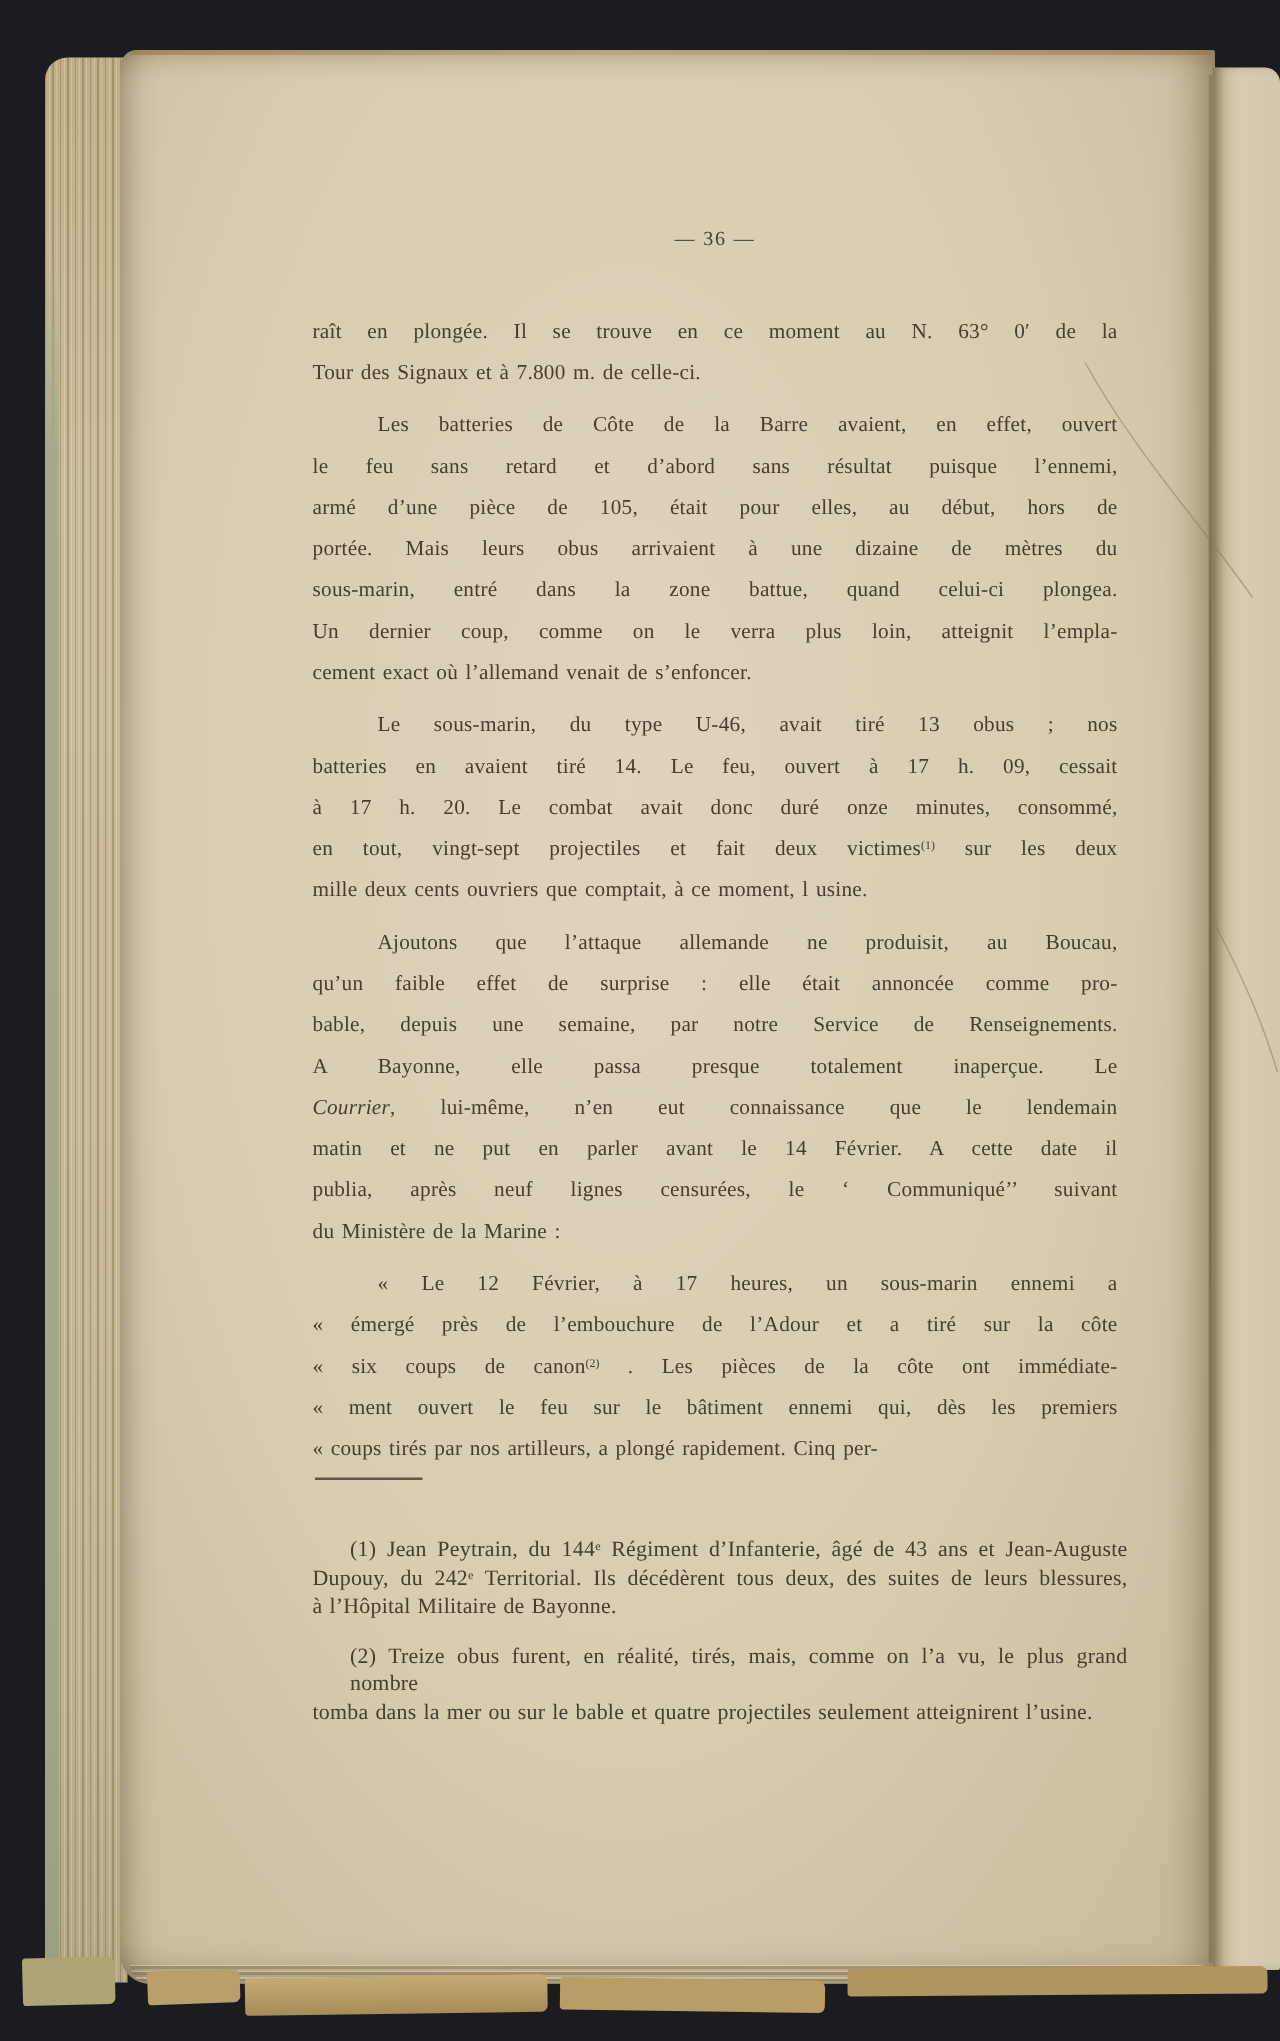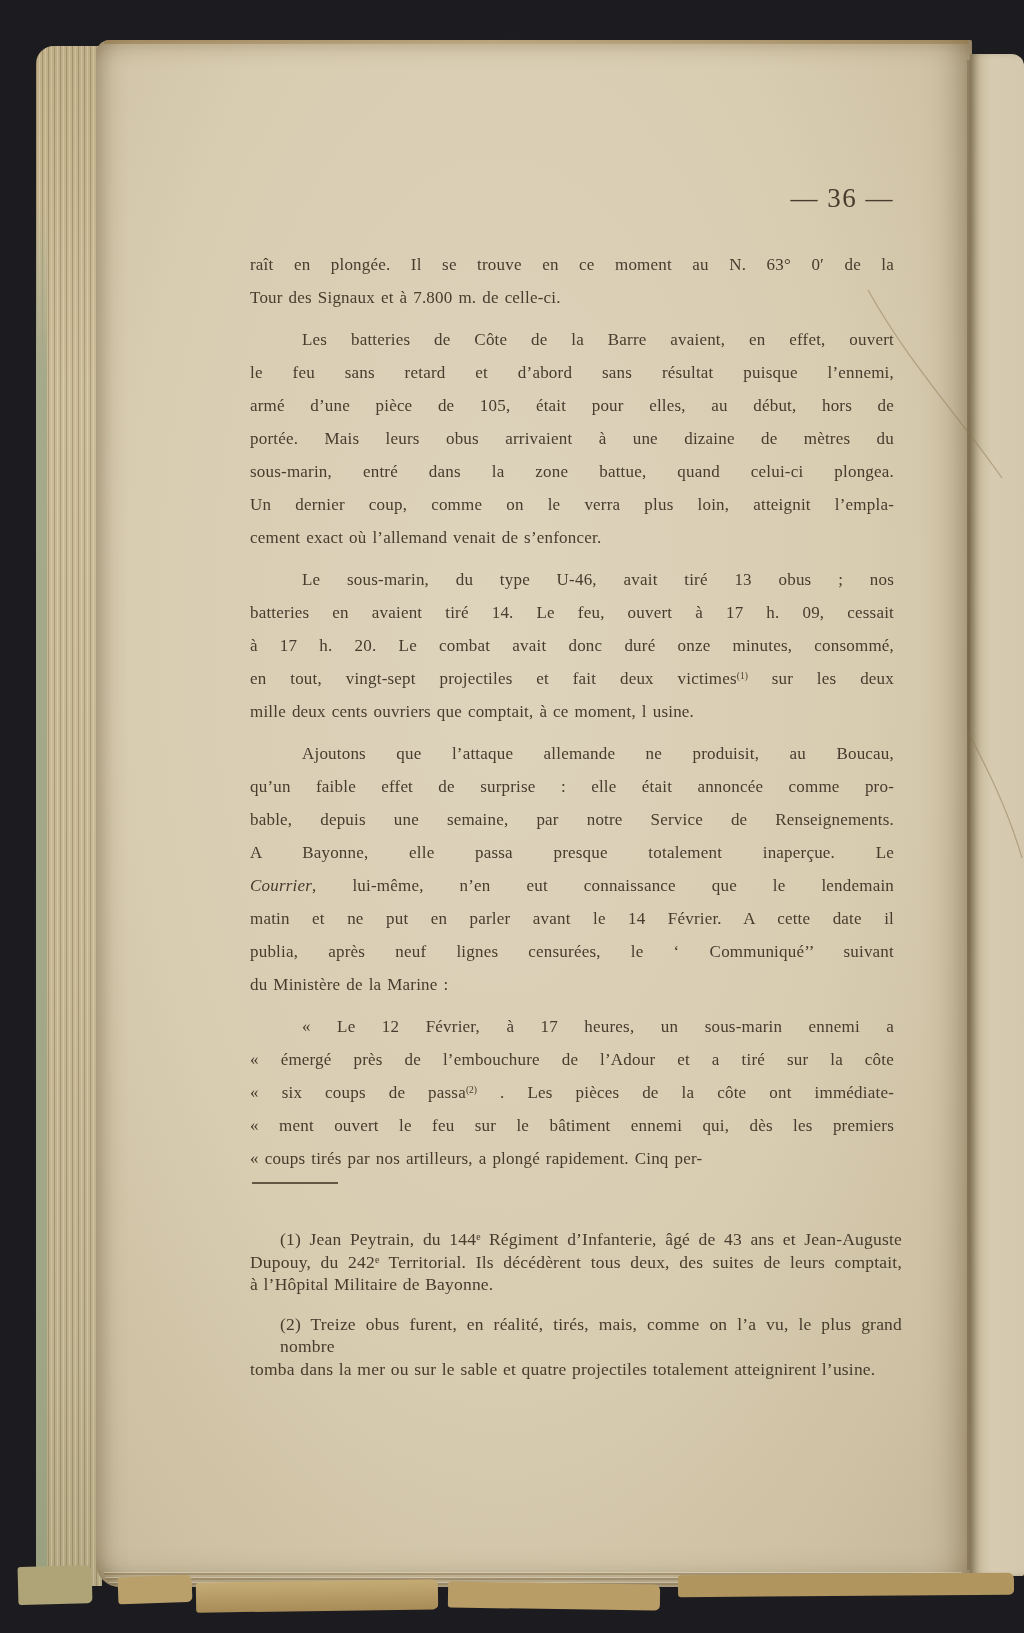--- a/index.html
+++ b/index.html
@@ -83,21 +83,21 @@
   .torn.t3{left:196px;top:1581px;width:242px;height:30px;background:linear-gradient(180deg,#c4ab74,#a88c58);transform:rotate(-.8deg);}
   .torn.t4{left:448px;top:1583px;width:212px;height:26px;background:var(--torn_paper);transform:rotate(.8deg);}
   .torn.t5{left:678px;top:1574px;width:336px;height:22px;background:#b0955f;transform:rotate(-.4deg);}
 
   
   .cracks{position:absolute;left:850px;top:250px;width:174px;height:660px;pointer-events:none;}
 
   
   .page-number{
     position:absolute;left:250px;top:183px;width:644px;
-    text-align:right;font-size:27px;letter-spacing:1.5px;color:var(--ink);
+    text-align:center;font-size:16px;letter-spacing:1.5px;color:var(--ink);
   }
   .body-text{
     position:absolute;left:250px;top:232px;width:644px;
     font-size:17px;line-height:33px;color:var(--ink);
     letter-spacing:.2px;word-spacing:1.5px;margin-top:16px;
   }
   .tl{text-align:justify;text-align-last:justify;}
   .tl.end{text-align-last:left;}
   .tl.in{padding-left:52px;}
   .tl.ps{margin-top:9px;}
@@ -153,33 +153,33 @@
       <div class="tl in ps"><span>Ajoutons que l’attaque allemande ne produisit, au Boucau,</span></div>
       <div class="tl"><span>qu’un faible effet de surprise : elle était annoncée comme pro-</span></div>
       <div class="tl"><span>bable, depuis une semaine, par notre Service de Renseignements.</span></div>
       <div class="tl"><span>A Bayonne, elle passa presque totalement inaperçue. Le</span></div>
       <div class="tl"><span class="it">Courrier</span><span>, lui-même, n’en eut connaissance que le lendemain</span></div>
       <div class="tl"><span>matin et ne put en parler avant le 14 Février. A cette date il</span></div>
       <div class="tl"><span>publia, après neuf lignes censurées, le ‘ Communiqué’’ suivant</span></div>
       <div class="tl end"><span>du Ministère de la Marine :</span></div>
       <div class="tl in ps"><span>« Le 12 Février, à 17 heures, un sous-marin ennemi a</span></div>
       <div class="tl"><span>« émergé près de l’embouchure de l’Adour et a tiré sur la côte</span></div>
-      <div class="tl"><span>« six coups de passa</span><sup class="sp">(2)</sup><span> . Les pièces de la côte ont immédiate-</span></div>
+      <div class="tl"><span>« six coups de canon</span><sup class="sp">(2)</sup><span> . Les pièces de la côte ont immédiate-</span></div>
       <div class="tl"><span>« ment ouvert le feu sur le bâtiment ennemi qui, dès les premiers</span></div>
       <div class="tl end"><span>« coups tirés par nos artilleurs, a plongé rapidement. Cinq per-</span></div>
     </div>
 
   <div class="fn-sep"></div>
 
   <div class="footnotes">
       <div class="tl in"><span>(1) Jean Peytrain, du 144</span><sup class="sp">e</sup><span> Régiment d’Infanterie, âgé de 43 ans et Jean-Auguste</span></div>
-      <div class="tl"><span>Dupouy, du 242</span><sup class="sp">e</sup><span> Territorial. Ils décédèrent tous deux, des suites de leurs comptait,</span></div>
+      <div class="tl"><span>Dupouy, du 242</span><sup class="sp">e</sup><span> Territorial. Ils décédèrent tous deux, des suites de leurs blessures,</span></div>
       <div class="tl end"><span>à l’Hôpital Militaire de Bayonne.</span></div>
       <div class="tl in ps2"><span>(2) Treize obus furent, en réalité, tirés, mais, comme on l’a vu, le plus grand nombre</span></div>
-      <div class="tl end"><span>tomba dans la mer ou sur le sable et quatre projectiles totalement atteignirent l’usine.</span></div>
+      <div class="tl end"><span>tomba dans la mer ou sur le bable et quatre projectiles seulement atteignirent l’usine.</span></div>
     </div>
 
   <div class="torn t1"></div>
   <div class="torn t2"></div>
   <div class="torn t3"></div>
   <div class="torn t4"></div>
   <div class="torn t5"></div>
 
 </div>
 

